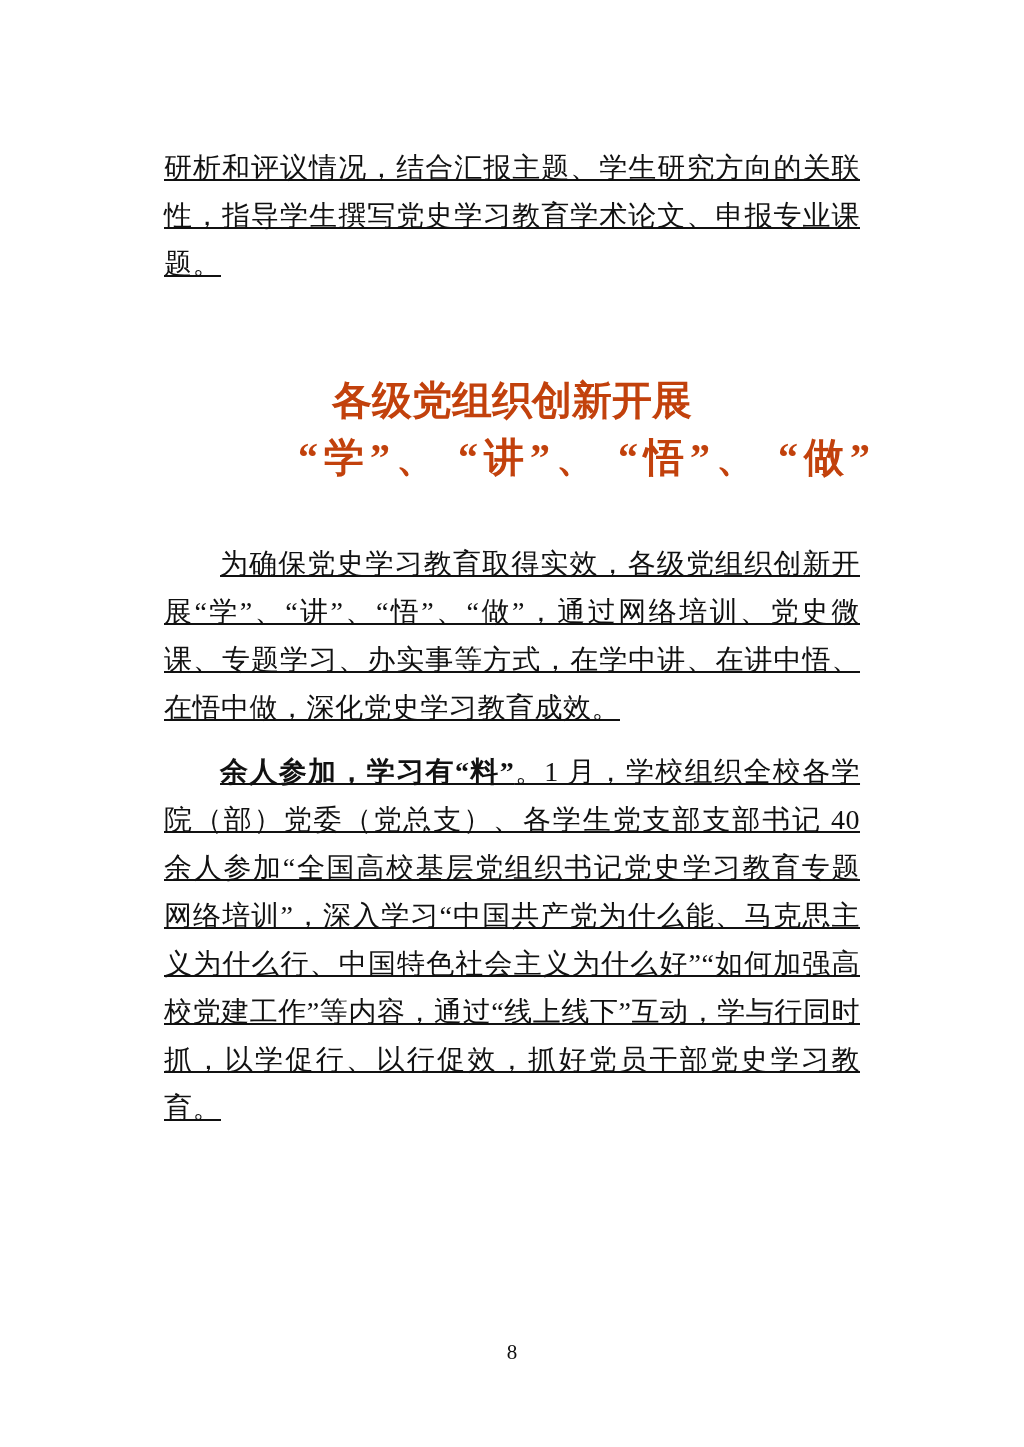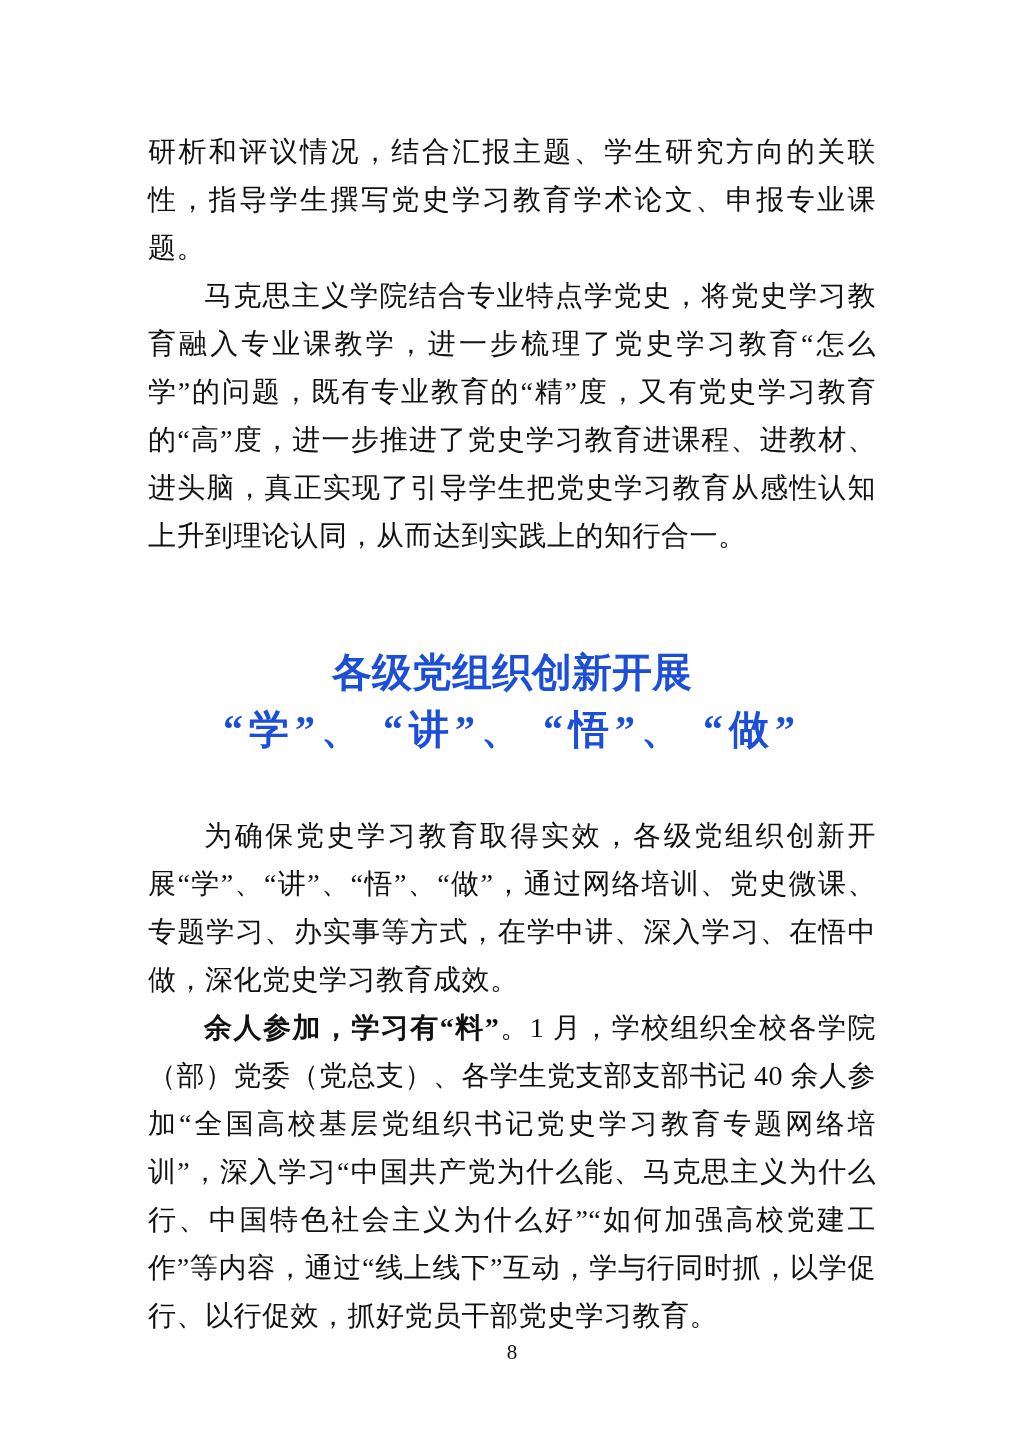--- a/index.html
+++ b/index.html
@@ -16,44 +16,46 @@
     font-family: "Liberation Serif", "DejaVu Serif", serif;
     color: #111111;
   }
   .content {
     position: absolute;
     left: 148px;
     top: 128px;
     width: 728px;
   }
   .body-para {
-    margin: 0;
+    margin: 16px;
     font-size: 28px;
     line-height: 48px;
     text-align: justify;
     text-indent: 2em;
     letter-spacing: 0.5px;
     word-break: break-all;
+    text-decoration: underline;
   }
   .no-indent {
     text-indent: 0;
   }
   .section-heading {
     margin: 84px 0 54px 0;
     text-align: center;
     font-weight: bold;
     font-size: 40px;
     line-height: 57px;
-    color: #1d4ed8;
+    color: #c2410c;
   }
   .heading-line {
     display: block;
   }
   .heading-line-spaced {
     letter-spacing: 6px;
+    text-align: right;
   }
   .bold-lead {
     font-weight: bold;
   }
   .page-number {
     position: absolute;
     top: 1338px;
     left: 0;
     width: 100%;
     text-align: center;
@@ -63,27 +65,26 @@
   }
 </style>
 </head>
 <body>
 
 <div class="page">
   <div class="content">
 
     <p class="body-para no-indent">研析和评议情况，结合汇报主题、学生研究方向的关联性，指导学生撰写党史学习教育学术论文、申报专业课题。</p>
 
-    <p class="body-para">马克思主义学院结合专业特点学党史，将党史学习教育融入专业课教学，进一步梳理了党史学习教育“怎么学”的问题，既有专业教育的“精”度，又有党史学习教育的“高”度，进一步推进了党史学习教育进课程、进教材、进头脑，真正实现了引导学生把党史学习教育从感性认知上升到理论认同，从而达到实践上的知行合一。</p>
 
     <h1 class="section-heading">
       <span class="heading-line">各级党组织创新开展</span>
       <span class="heading-line heading-line-spaced">“学”、 “讲”、 “悟”、 “做”</span>
     </h1>
 
-    <p class="body-para">为确保党史学习教育取得实效，各级党组织创新开展“学”、“讲”、“悟”、“做”，通过网络培训、党史微课、专题学习、办实事等方式，在学中讲、深入学习、在悟中做，深化党史学习教育成效。</p>
+    <p class="body-para">为确保党史学习教育取得实效，各级党组织创新开展“学”、“讲”、“悟”、“做”，通过网络培训、党史微课、专题学习、办实事等方式，在学中讲、在讲中悟、在悟中做，深化党史学习教育成效。</p>
 
     <p class="body-para"><strong class="bold-lead">余人参加，学习有“料”</strong><span>。1 月，学校组织全校各学院（部）党委（党总支）、各学生党支部支部书记 40 余人参加“全国高校基层党组织书记党史学习教育专题网络培训”，深入学习“中国共产党为什么能、马克思主义为什么行、中国特色社会主义为什么好”“如何加强高校党建工作”等内容，通过“线上线下”互动，学与行同时抓，以学促行、以行促效，抓好党员干部党史学习教育。</span></p>
 
   </div>
 
   <div class="page-number">8</div>
 </div>
 
 </body></html>

